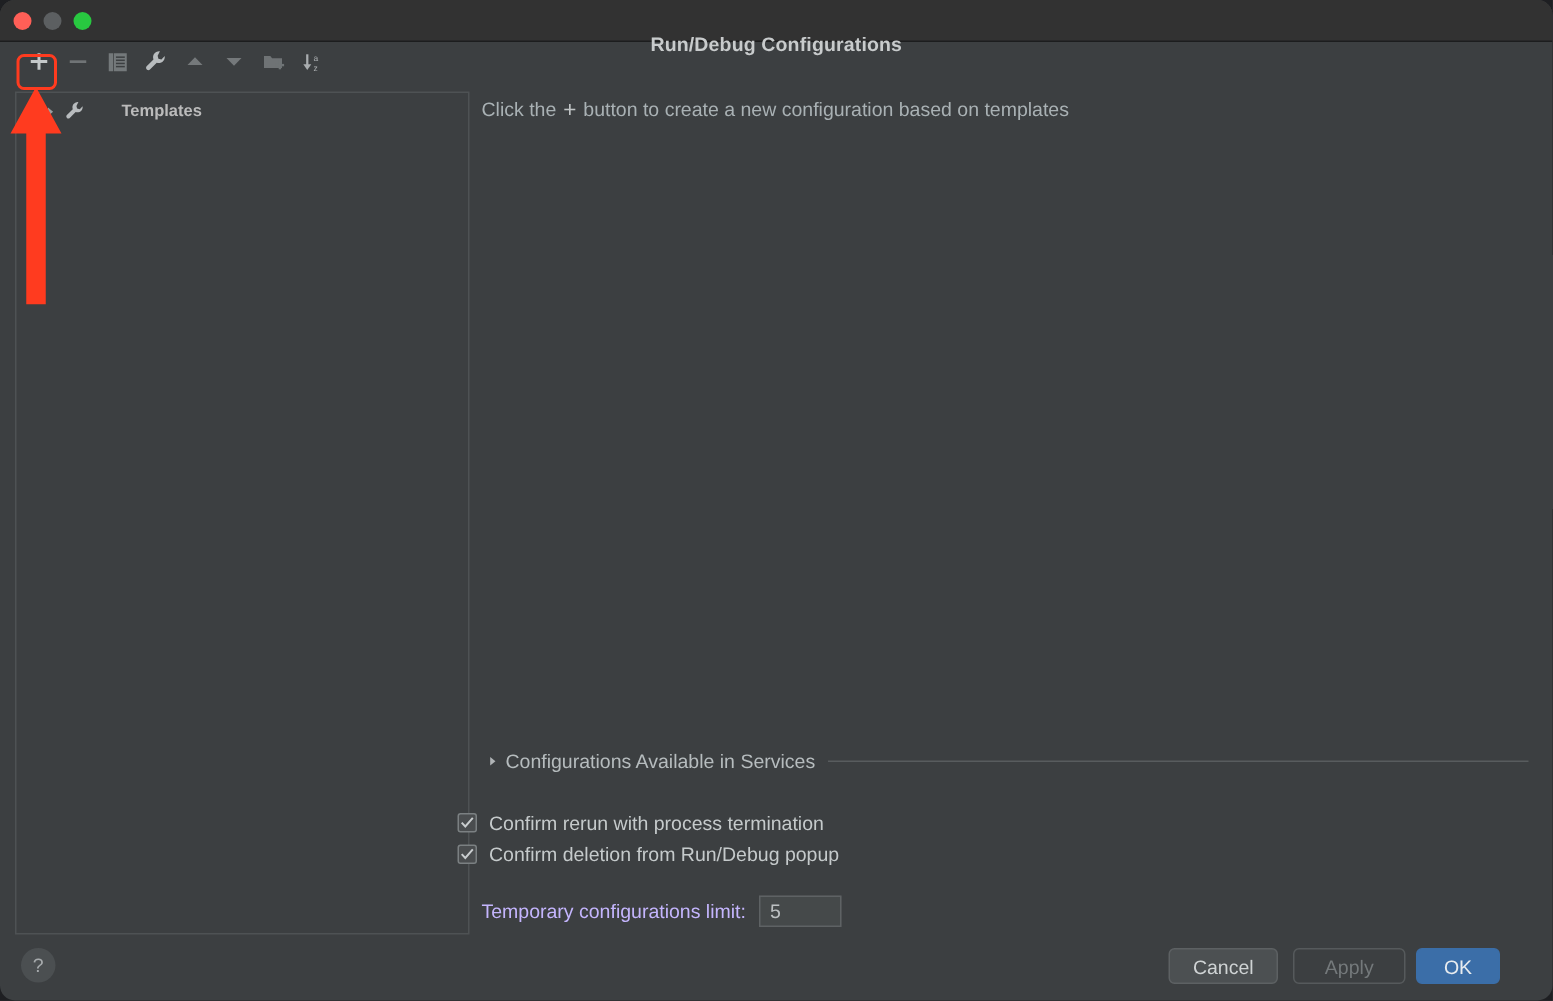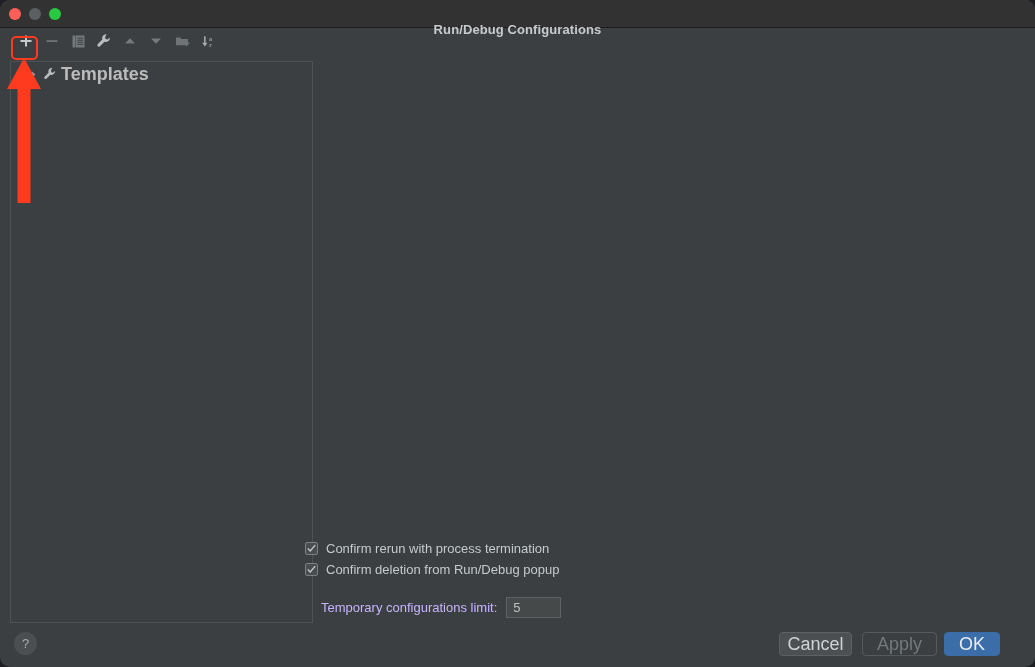--- a/index.html
+++ b/index.html
@@ -110,23 +110,24 @@
   }
   .tree-icon {
     width: 16px;
     height: 16px;
     display: flex;
     align-items: center;
     justify-content: center;
     margin-right: 3px;
   }
   .tree-label {
-    font-size: 18px;
+    font-size: 11px;
     font-weight: bold;
     color: #bbbbbb;
+    margin-left: 20px;
   }
 
   
   .hint {
     position: absolute;
     left: 321px;
     top: 65px;
     font-size: 13px;
     color: #a9b1b4;
     white-space: nowrap;
@@ -240,21 +241,21 @@
 
   .btn {
     position: absolute;
     top: 632px;
     height: 24px;
     border-radius: 4px;
     box-sizing: border-box;
     display: flex;
     align-items: center;
     justify-content: center;
-    font-size: 18px;
+    font-size: 13px;
     font-family: "Liberation Sans", sans-serif;
   }
   .btn-cancel {
     left: 779px;
     width: 73px;
     background: #4c5052;
     border: 1px solid #5d6163;
     color: #cfd3d4;
   }
   .btn-apply {
@@ -393,21 +394,35 @@
       </span>
       <span class="tree-icon">
         <svg width="14" height="14" viewBox="0 0 16 16">
           <path d="M10.6 1.2a4 4 0 0 0-4.3 5.4L1.6 11.3a1.6 1.6 0 0 0 2.2 2.2l4.7-4.7a4 4 0 0 0 5.3-4.4l-2.2 2.2-2-.5-.5-2z" fill="#b8bcbe"></path>
         </svg>
       </span>
       <span class="tree-label">Templates</span>
     </div>
   </div>
 
-
+  <div class="hint">
+    <span>Click the</span>
+    <span class="plus-glyph">+</span>
+    <span>button to create a new configuration based on templates</span>
+  </div>
+
+  <div class="services-row">
+    <span class="services-arrow">
+      <svg width="9" height="9" viewBox="0 0 9 9">
+        <path d="M2.8 1.6 L6.3 4.5 L2.8 7.4 Z" fill="#b0b4b6"></path>
+      </svg>
+    </span>
+    <span class="services-label">Configurations Available in Services</span>
+    <span class="services-rule"></span>
+  </div>
 
   <div class="checkrow c1">
     <span class="checkbox">
       <svg width="11" height="11" viewBox="0 0 11 11">
         <path d="M1.8 5.4 L4.2 8 L9.2 2.2" stroke="#c9cdcf" stroke-width="1.3" fill="none"></path>
       </svg>
     </span>
     <span class="checkrow-label">Confirm rerun with process termination</span>
   </div>
 

